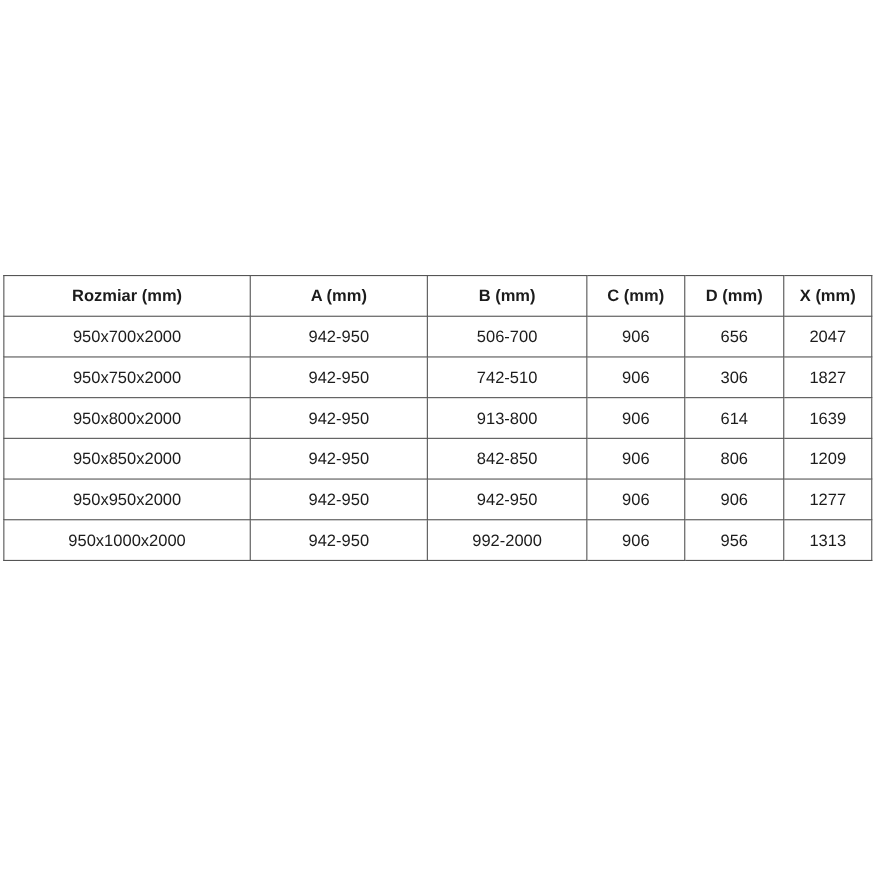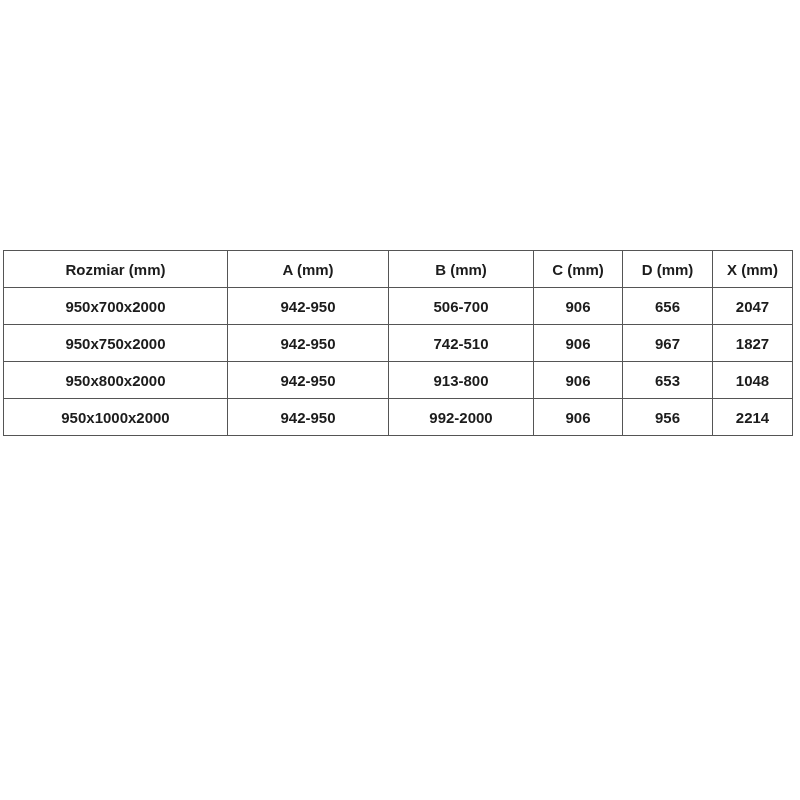--- a/index.html
+++ b/index.html
@@ -33,21 +33,21 @@
     font-size: 15px;
     color: #1c1c1c;
     background: #ffffff;
     white-space: nowrap;
     overflow: hidden;
   }
   .size-table th {
     font-weight: 700;
   }
   .size-table td {
-    font-weight: 700;
+    font-weight: 400;
   }
 </style>
 </head>
 <body>
 
 <div class="canvas">
   <table class="size-table">
     <colgroup>
       <col style="width:224px">
       <col style="width:161px">
@@ -73,34 +73,50 @@
           <td>506-700</td>
           <td>906</td>
           <td>656</td>
           <td>2047</td>
         </tr>
         <tr>
           <td>950x750x2000</td>
           <td>942-950</td>
           <td>742-510</td>
           <td>906</td>
-          <td>967</td>
+          <td>306</td>
           <td>1827</td>
         </tr>
         <tr>
           <td>950x800x2000</td>
           <td>942-950</td>
           <td>913-800</td>
           <td>906</td>
-          <td>653</td>
-          <td>1048</td>
+          <td>614</td>
+          <td>1639</td>
+        </tr>
+        <tr>
+          <td>950x850x2000</td>
+          <td>942-950</td>
+          <td>842-850</td>
+          <td>906</td>
+          <td>806</td>
+          <td>1209</td>
+        </tr>
+        <tr>
+          <td>950x950x2000</td>
+          <td>942-950</td>
+          <td>942-950</td>
+          <td>906</td>
+          <td>906</td>
+          <td>1277</td>
         </tr>
         <tr>
           <td>950x1000x2000</td>
           <td>942-950</td>
           <td>992-2000</td>
           <td>906</td>
           <td>956</td>
-          <td>2214</td>
+          <td>1313</td>
         </tr>
       </tbody>
   </table>
 </div>
 
 </body></html>

